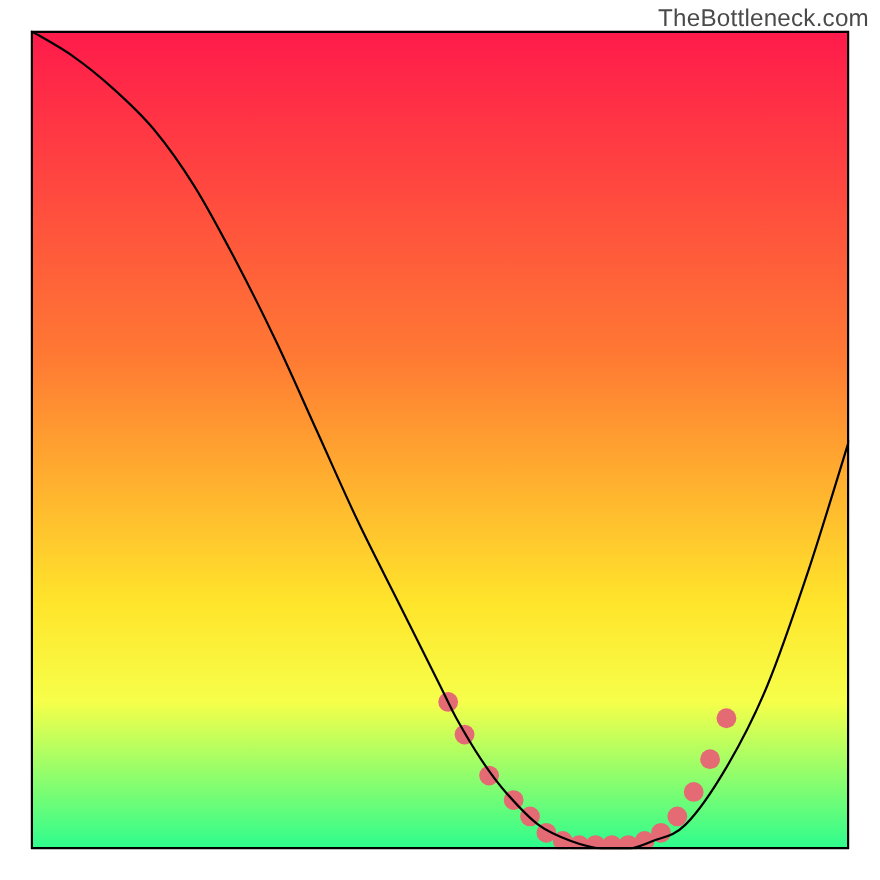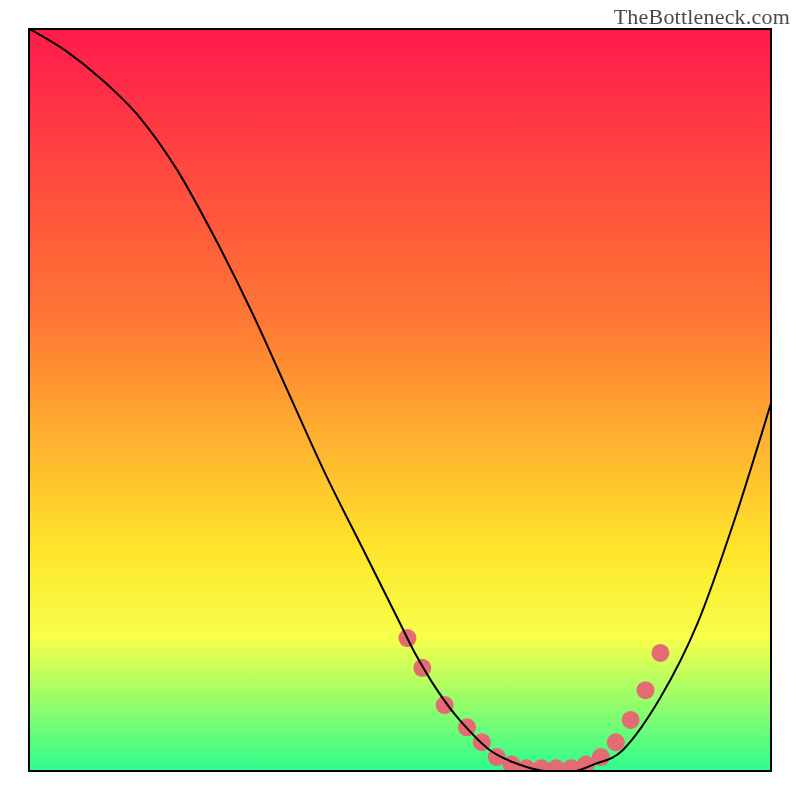--- a/index.html
+++ b/index.html
@@ -8,21 +8,20 @@
     width: 800px;
     height: 800px;
     background: #ffffff;
     font-family: Arial, Helvetica, sans-serif;
     overflow: hidden;
   }
   .container {
     position: relative;
     width: 800px;
     height: 720px;
-    font-family: Liberation Serif, serif;
   }
   .watermark {
     position: absolute;
     top: 4px;
     right: 10px;
     font-size: 22px;
     font-weight: 500;
     color: #4a4a4a;
     letter-spacing: 0.2px;
     z-index: 50;

